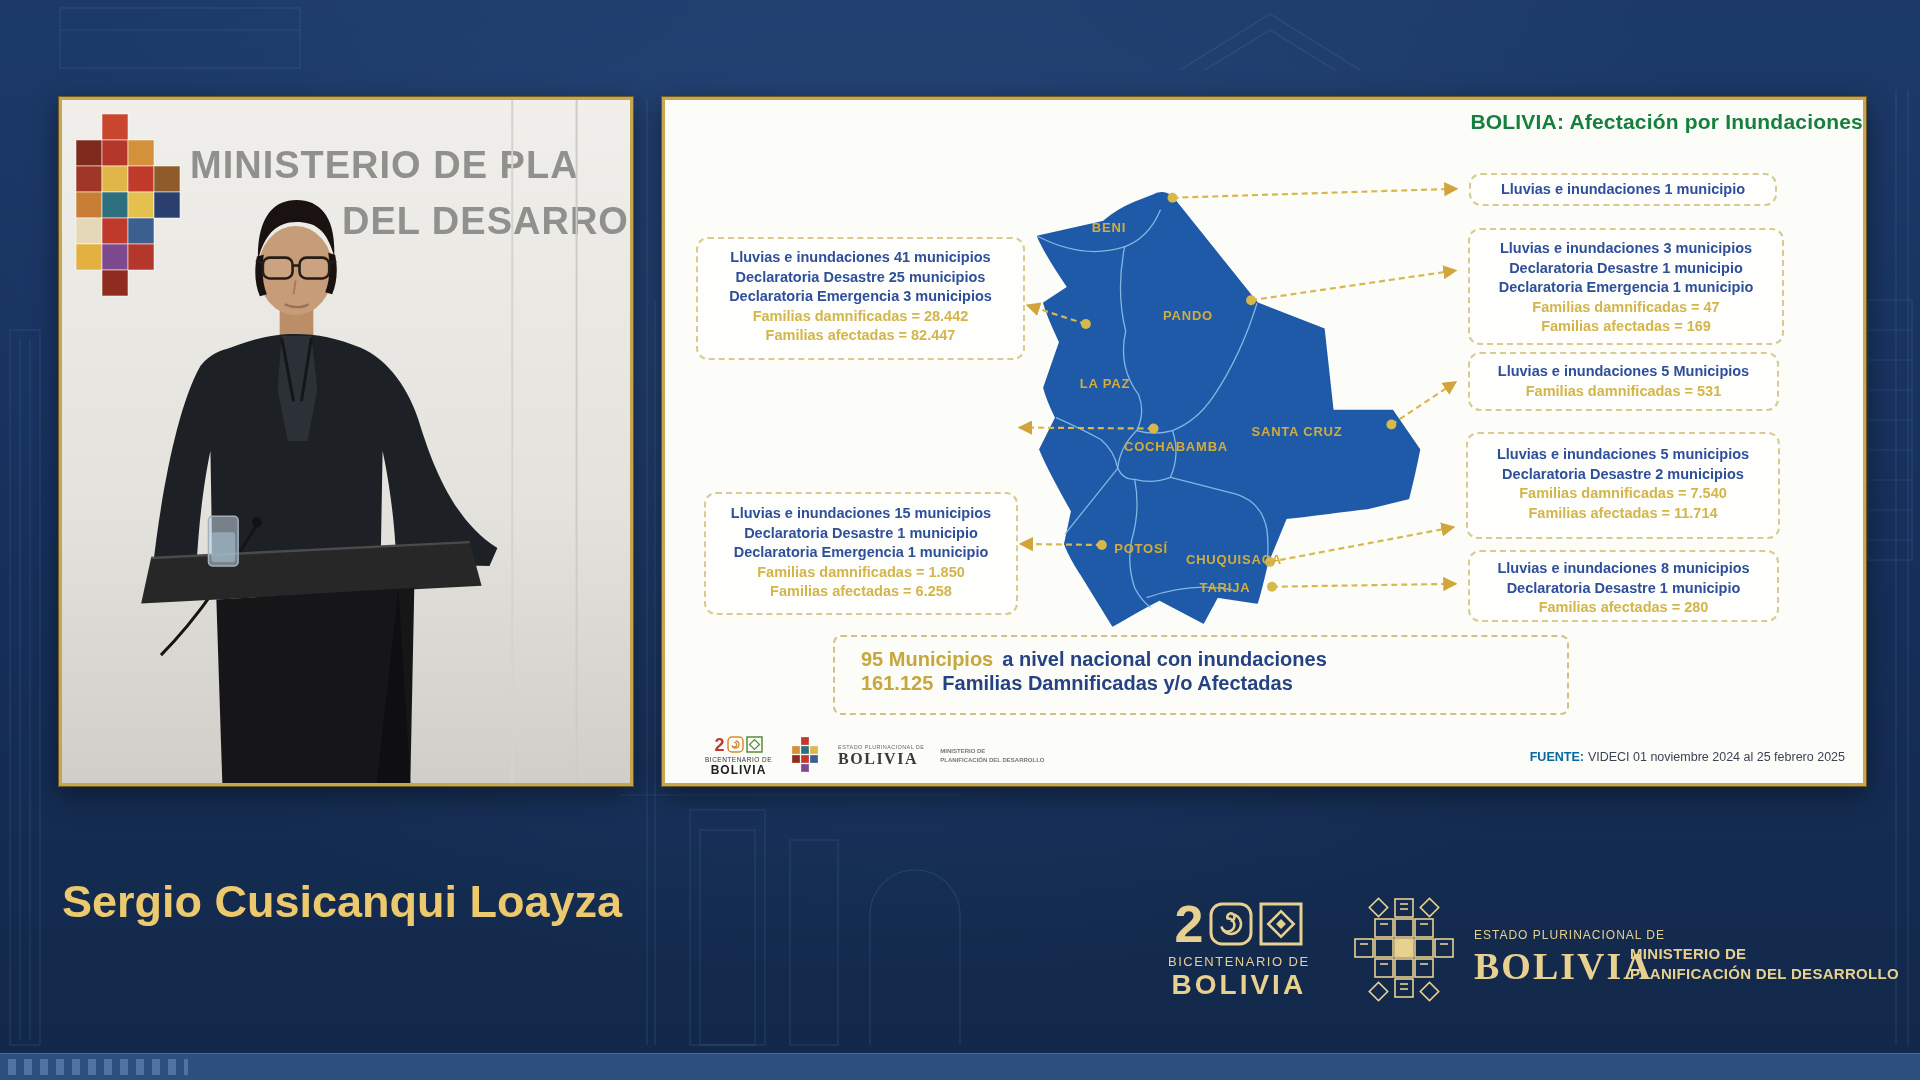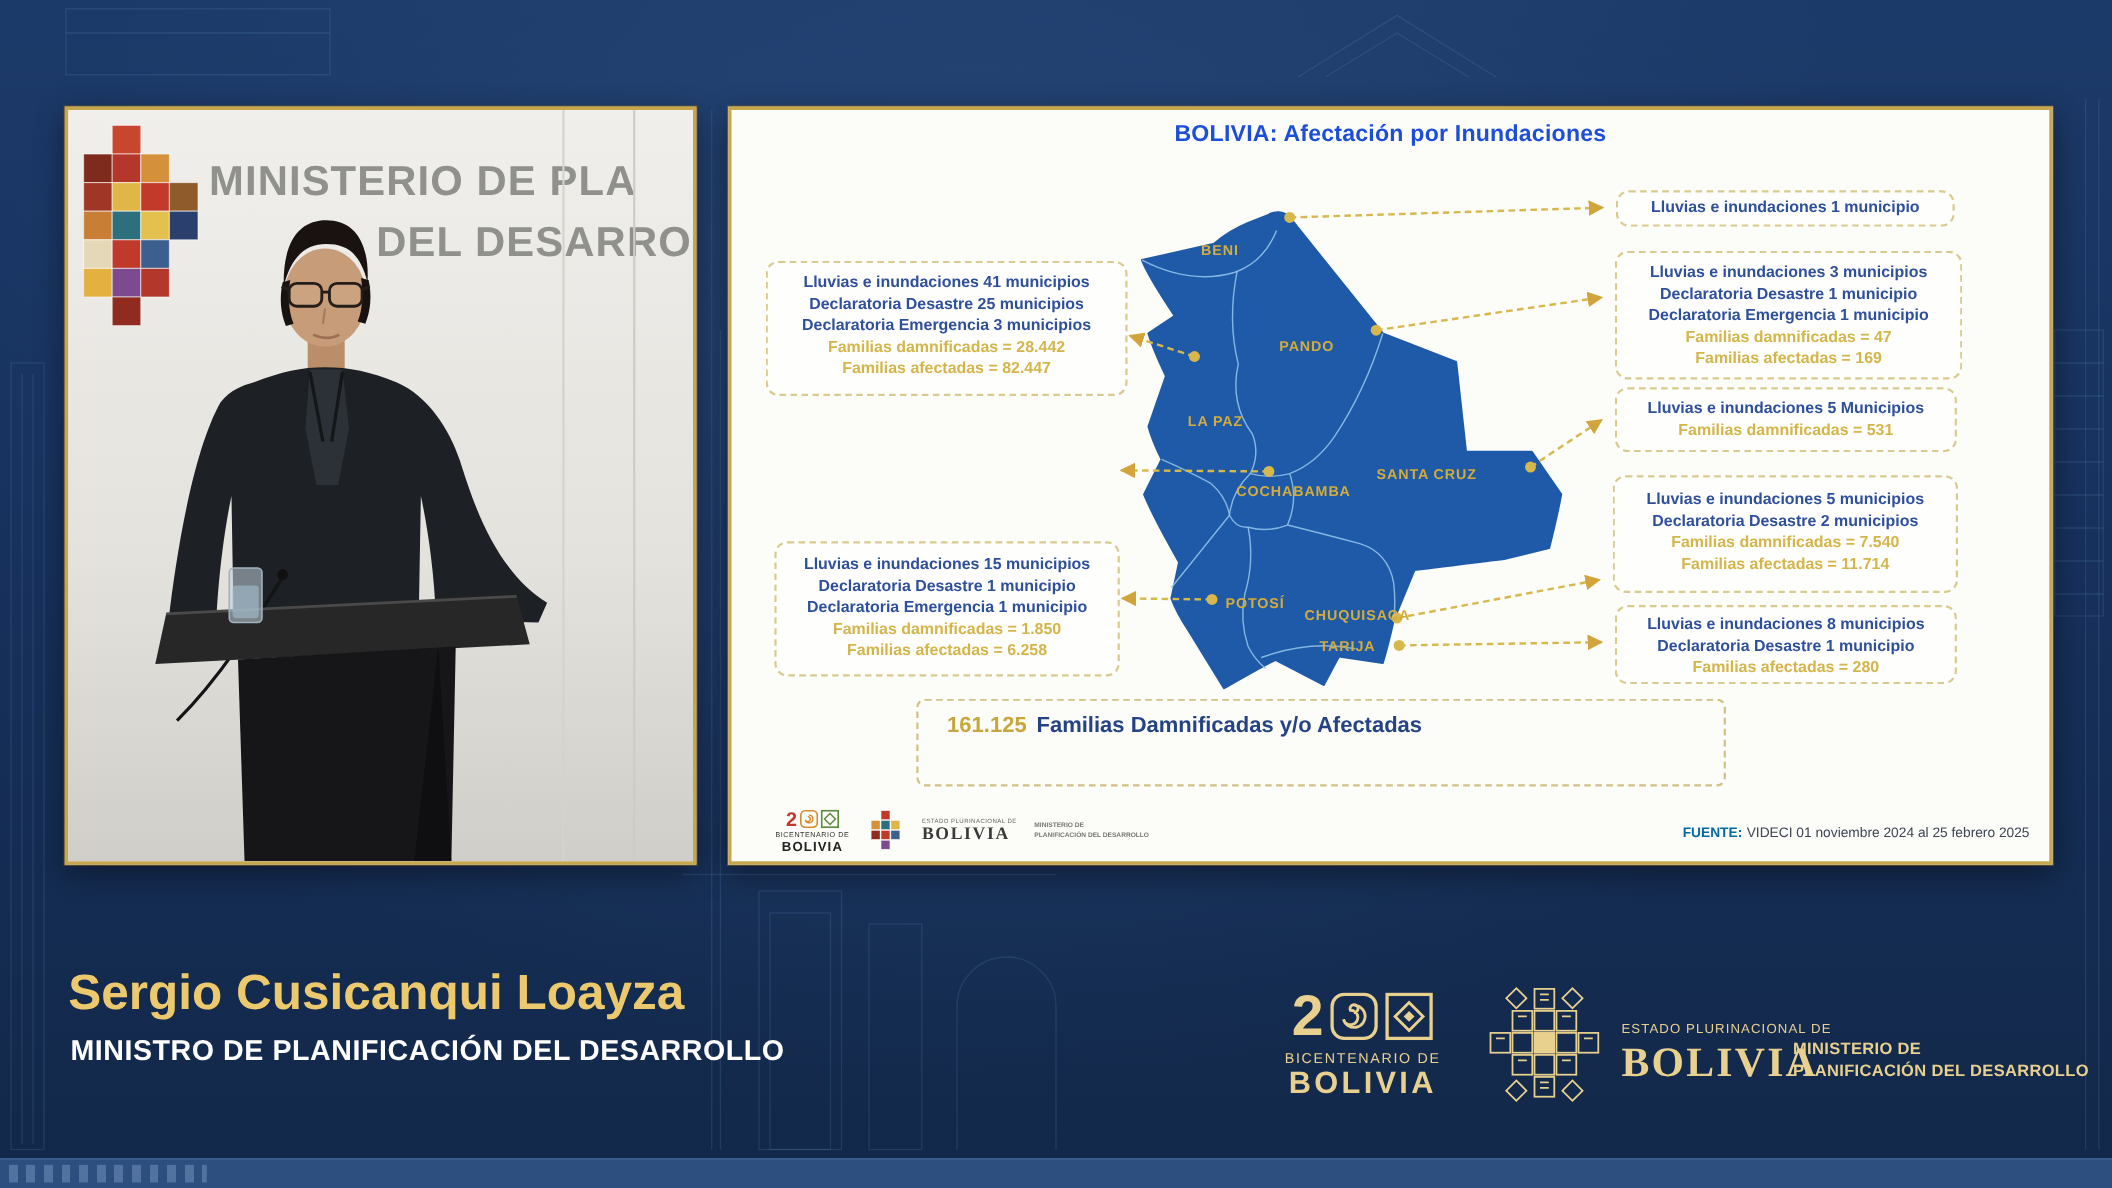--- a/index.html
+++ b/index.html
@@ -20,21 +20,21 @@
   .backdrop{position:absolute;inset:0;
         background:linear-gradient(180deg,#f0efeb 0%,#e3e2dd 60%,#cfcec9 100%);}
   .bd-text{position:absolute;white-space:nowrap;color:#90908c;font-weight:bold;
         letter-spacing:1px;font-size:38px;}
   .bd1{left:128px;top:44px;}
   .bd2{left:280px;top:100px;}
   .mosaic{position:absolute;left:6px;top:6px;}
   .speaker-svg{position:absolute;inset:0;}
 
   
-  .slide-title{position:absolute;left:0;width:100%;text-align:center;color:#1d4ed8;
+  .slide-title{position:absolute;left:0;width:100%;text-align:right;color:#15803d;
         font-weight:bold;font-size:21px;letter-spacing:.2px;}
   .t1{top:10px;} .t2{top:40px;}
   #map-layer{position:absolute;inset:0;z-index:1;}
   .map-label{position:absolute;transform:translate(-50%,-50%);z-index:2;
         font-size:13px;font-weight:bold;color:#d3ac3b;letter-spacing:.8px;white-space:nowrap;}
   .callout{position:absolute;z-index:3;border:2px dashed #d9cb8f;border-radius:12px;
         text-align:center;background:rgba(255,255,255,.65);}
   .callout .ln{font-size:14.5px;font-weight:bold;color:#2e4f9a;line-height:19.5px;}
   .callout .ln.y{color:#d4b54a;}
   #box-l1{left:31px;top:137px;width:325px;height:110px;padding-top:9px;}
@@ -295,20 +295,21 @@
       <div class="ln y">Familias damnificadas = 7.540</div>
       <div class="ln y">Familias afectadas = 11.714</div>
     </div>
     <div id="box-r5" class="callout">
       <div class="ln">Lluvias e inundaciones 8 municipios</div>
       <div class="ln">Declaratoria Desastre 1 municipio</div>
       <div class="ln y">Familias afectadas = 280</div>
     </div>
 
     <div id="summary-box">
+      <div class="srow"><span class="sv">95 Municipios</span><span class="st">a nivel nacional con inundaciones</span></div>
       <div class="srow"><span class="sv">161.125</span><span class="st">Familias Damnificadas y/o Afectadas</span></div>
     </div>
 
     <div class="sf-logos">
       <div class="sf-bi">
         <div class="tiles">
           <span class="num">2</span>
           <svg width="17" height="17" viewBox="0 0 17 17">
               <rect x="1" y="1" width="15" height="15" rx="4" fill="none" stroke="#d98a2b" stroke-width="1.5"></rect>
               <path d="M8.5,5 a3.5,3.5 0 1,1 -3.4,4.3 a2.3,2.3 0 1,0 2.2,-2.9" fill="none" stroke="#d98a2b" stroke-width="1.3"></path>
@@ -342,21 +343,20 @@
         <div>PLANIFICACIÓN DEL DESARROLLO</div>
       </div>
     </div>
 
     <div id="source-line">
       <span class="lbl">FUENTE:</span><span>VIDECI 01 noviembre 2024 al 25 febrero 2025</span>
     </div>
   </section>
 
   <div id="lt-name">Sergio Cusicanqui Loayza</div>
-  <div id="lt-role">MINISTRO DE PLANIFICACIÓN DEL DESARROLLO</div>
 
   <div id="brand-bi">
     <div class="tiles">
       <span class="num">2</span>
       <svg width="44" height="44" viewBox="0 0 44 44">
         <rect x="2" y="2" width="40" height="40" rx="11" fill="none" stroke="#e8d08f" stroke-width="3"></rect>
         <path d="M22,12 a10,10 0 1,1 -9.6,12.6 a6.6,6.6 0 1,0 6.2,-8.2 a3.6,3.6 0 1,1 3.2,2.2" fill="none" stroke="#e8d08f" stroke-width="2.6"></path>
       </svg>
       <svg width="44" height="44" viewBox="0 0 44 44">
         <rect x="2" y="2" width="40" height="40" fill="none" stroke="#e8d08f" stroke-width="3"></rect>

